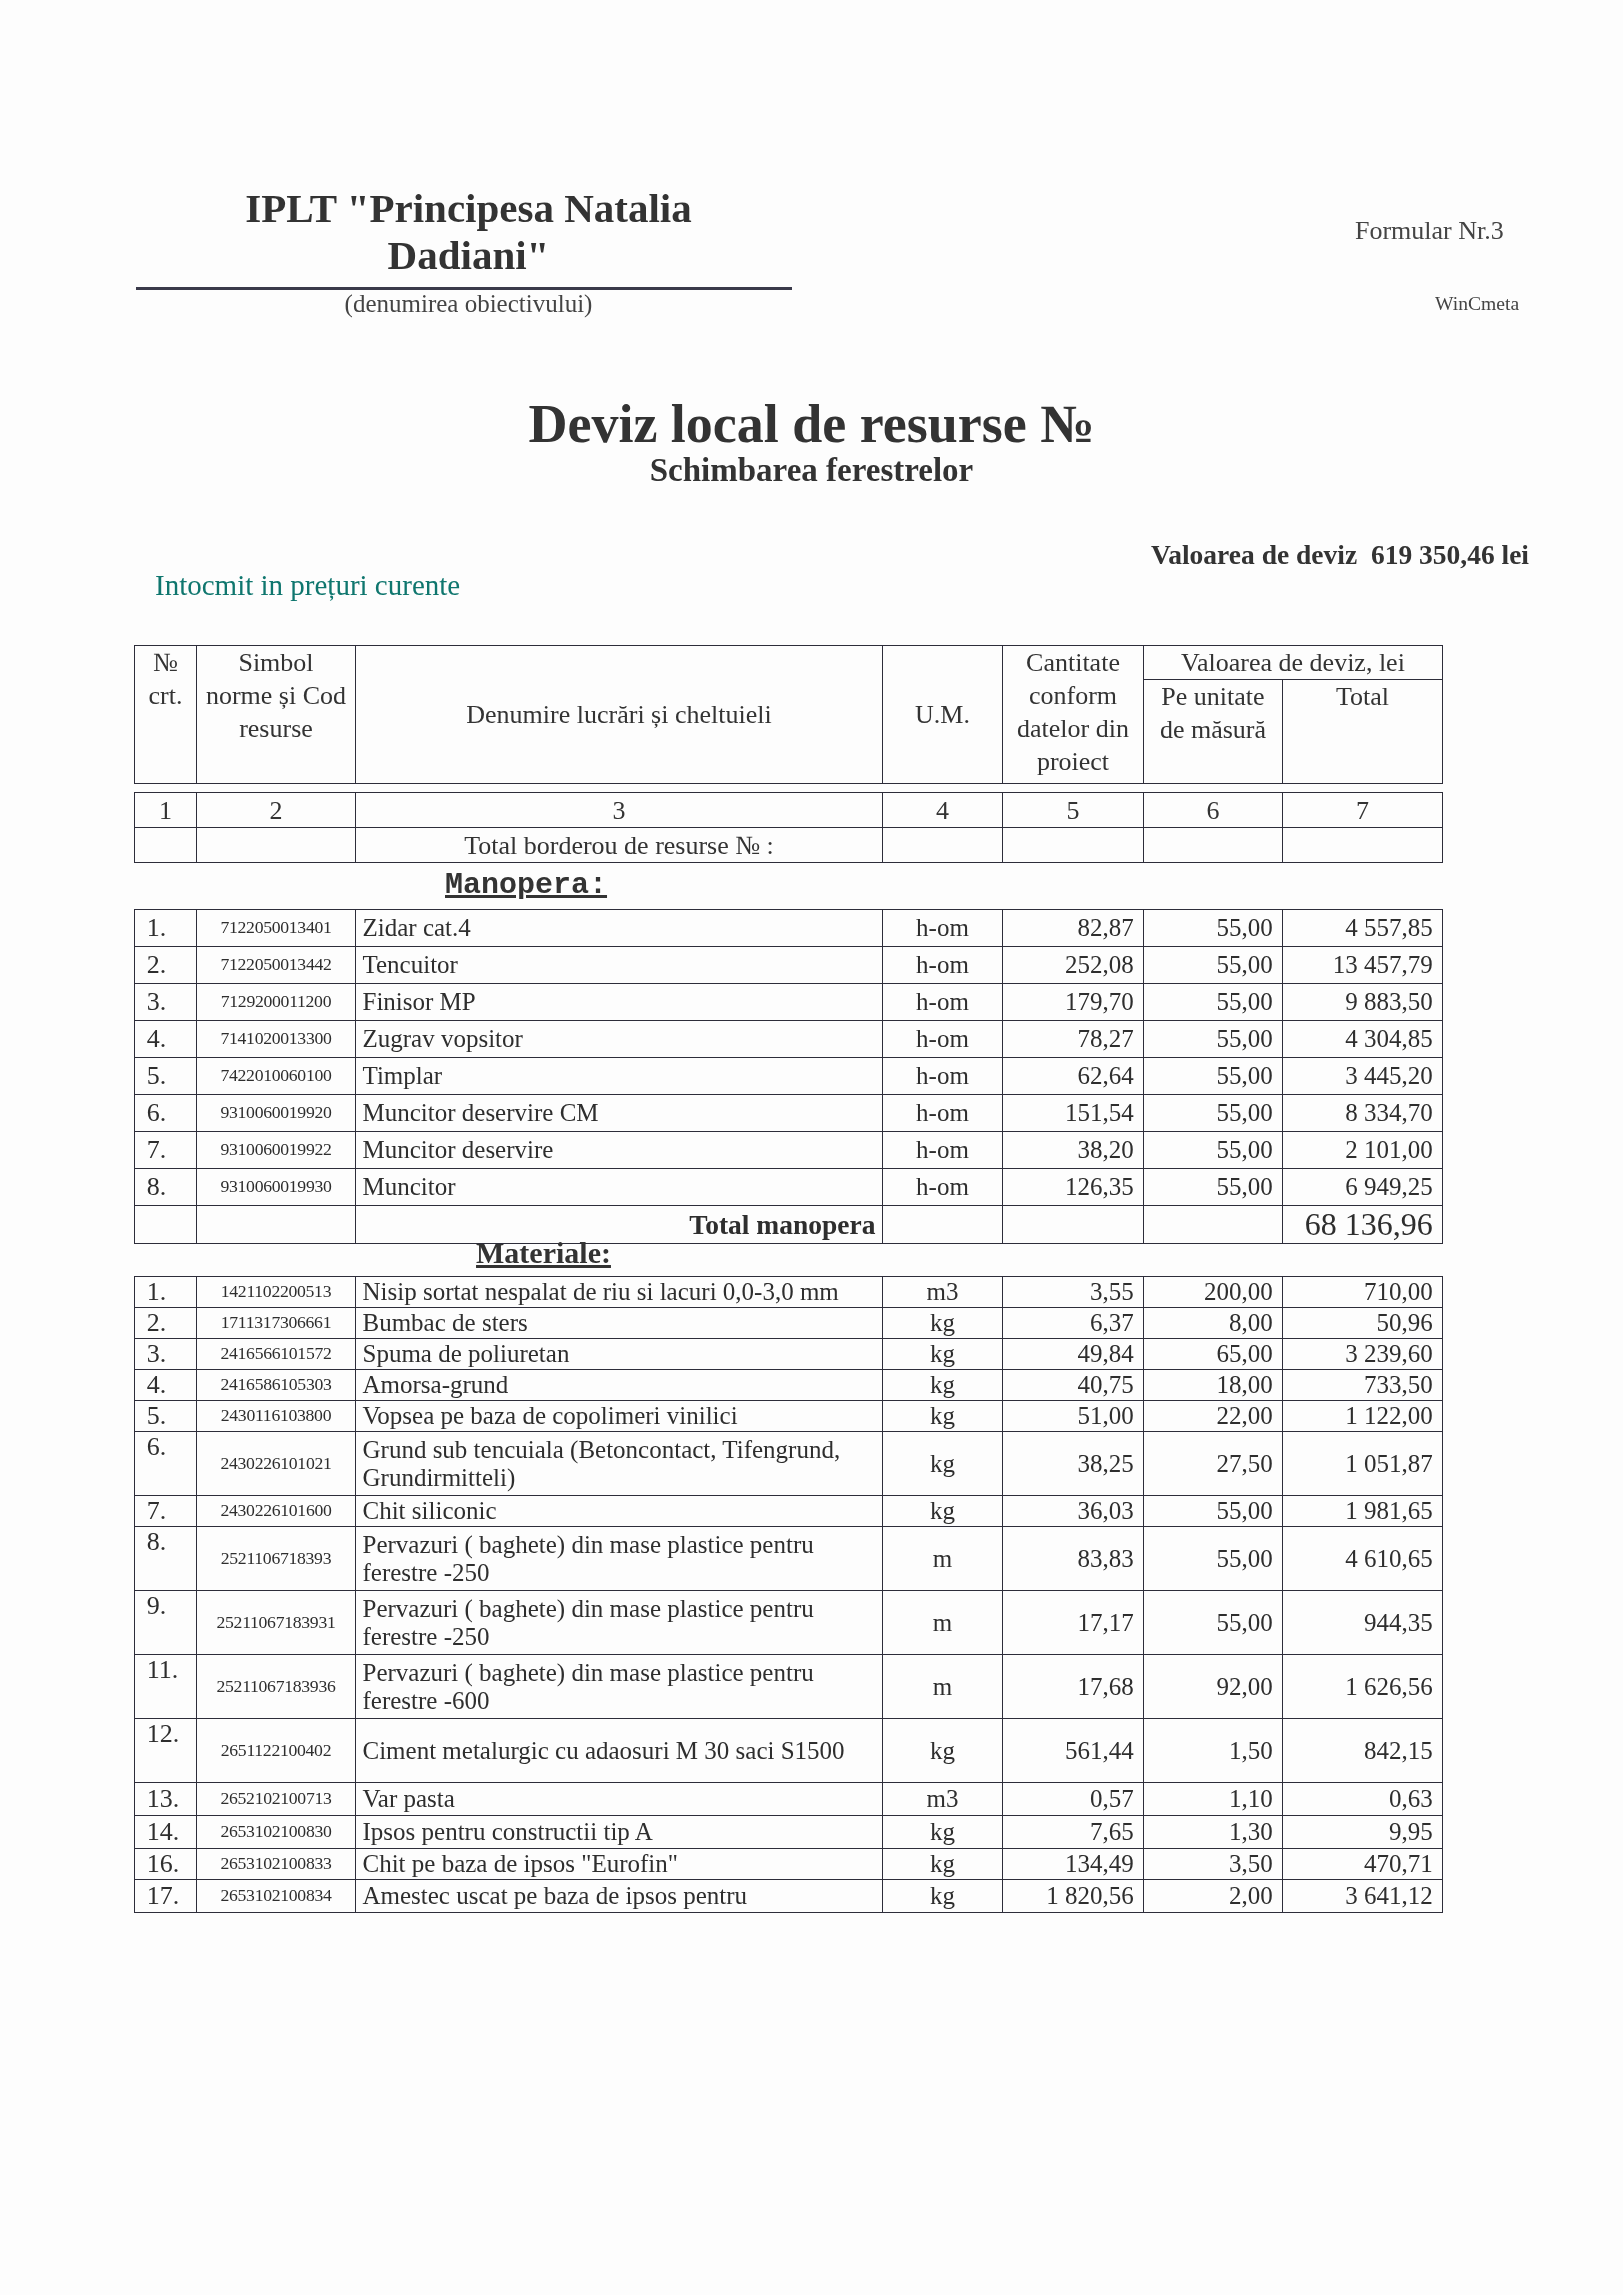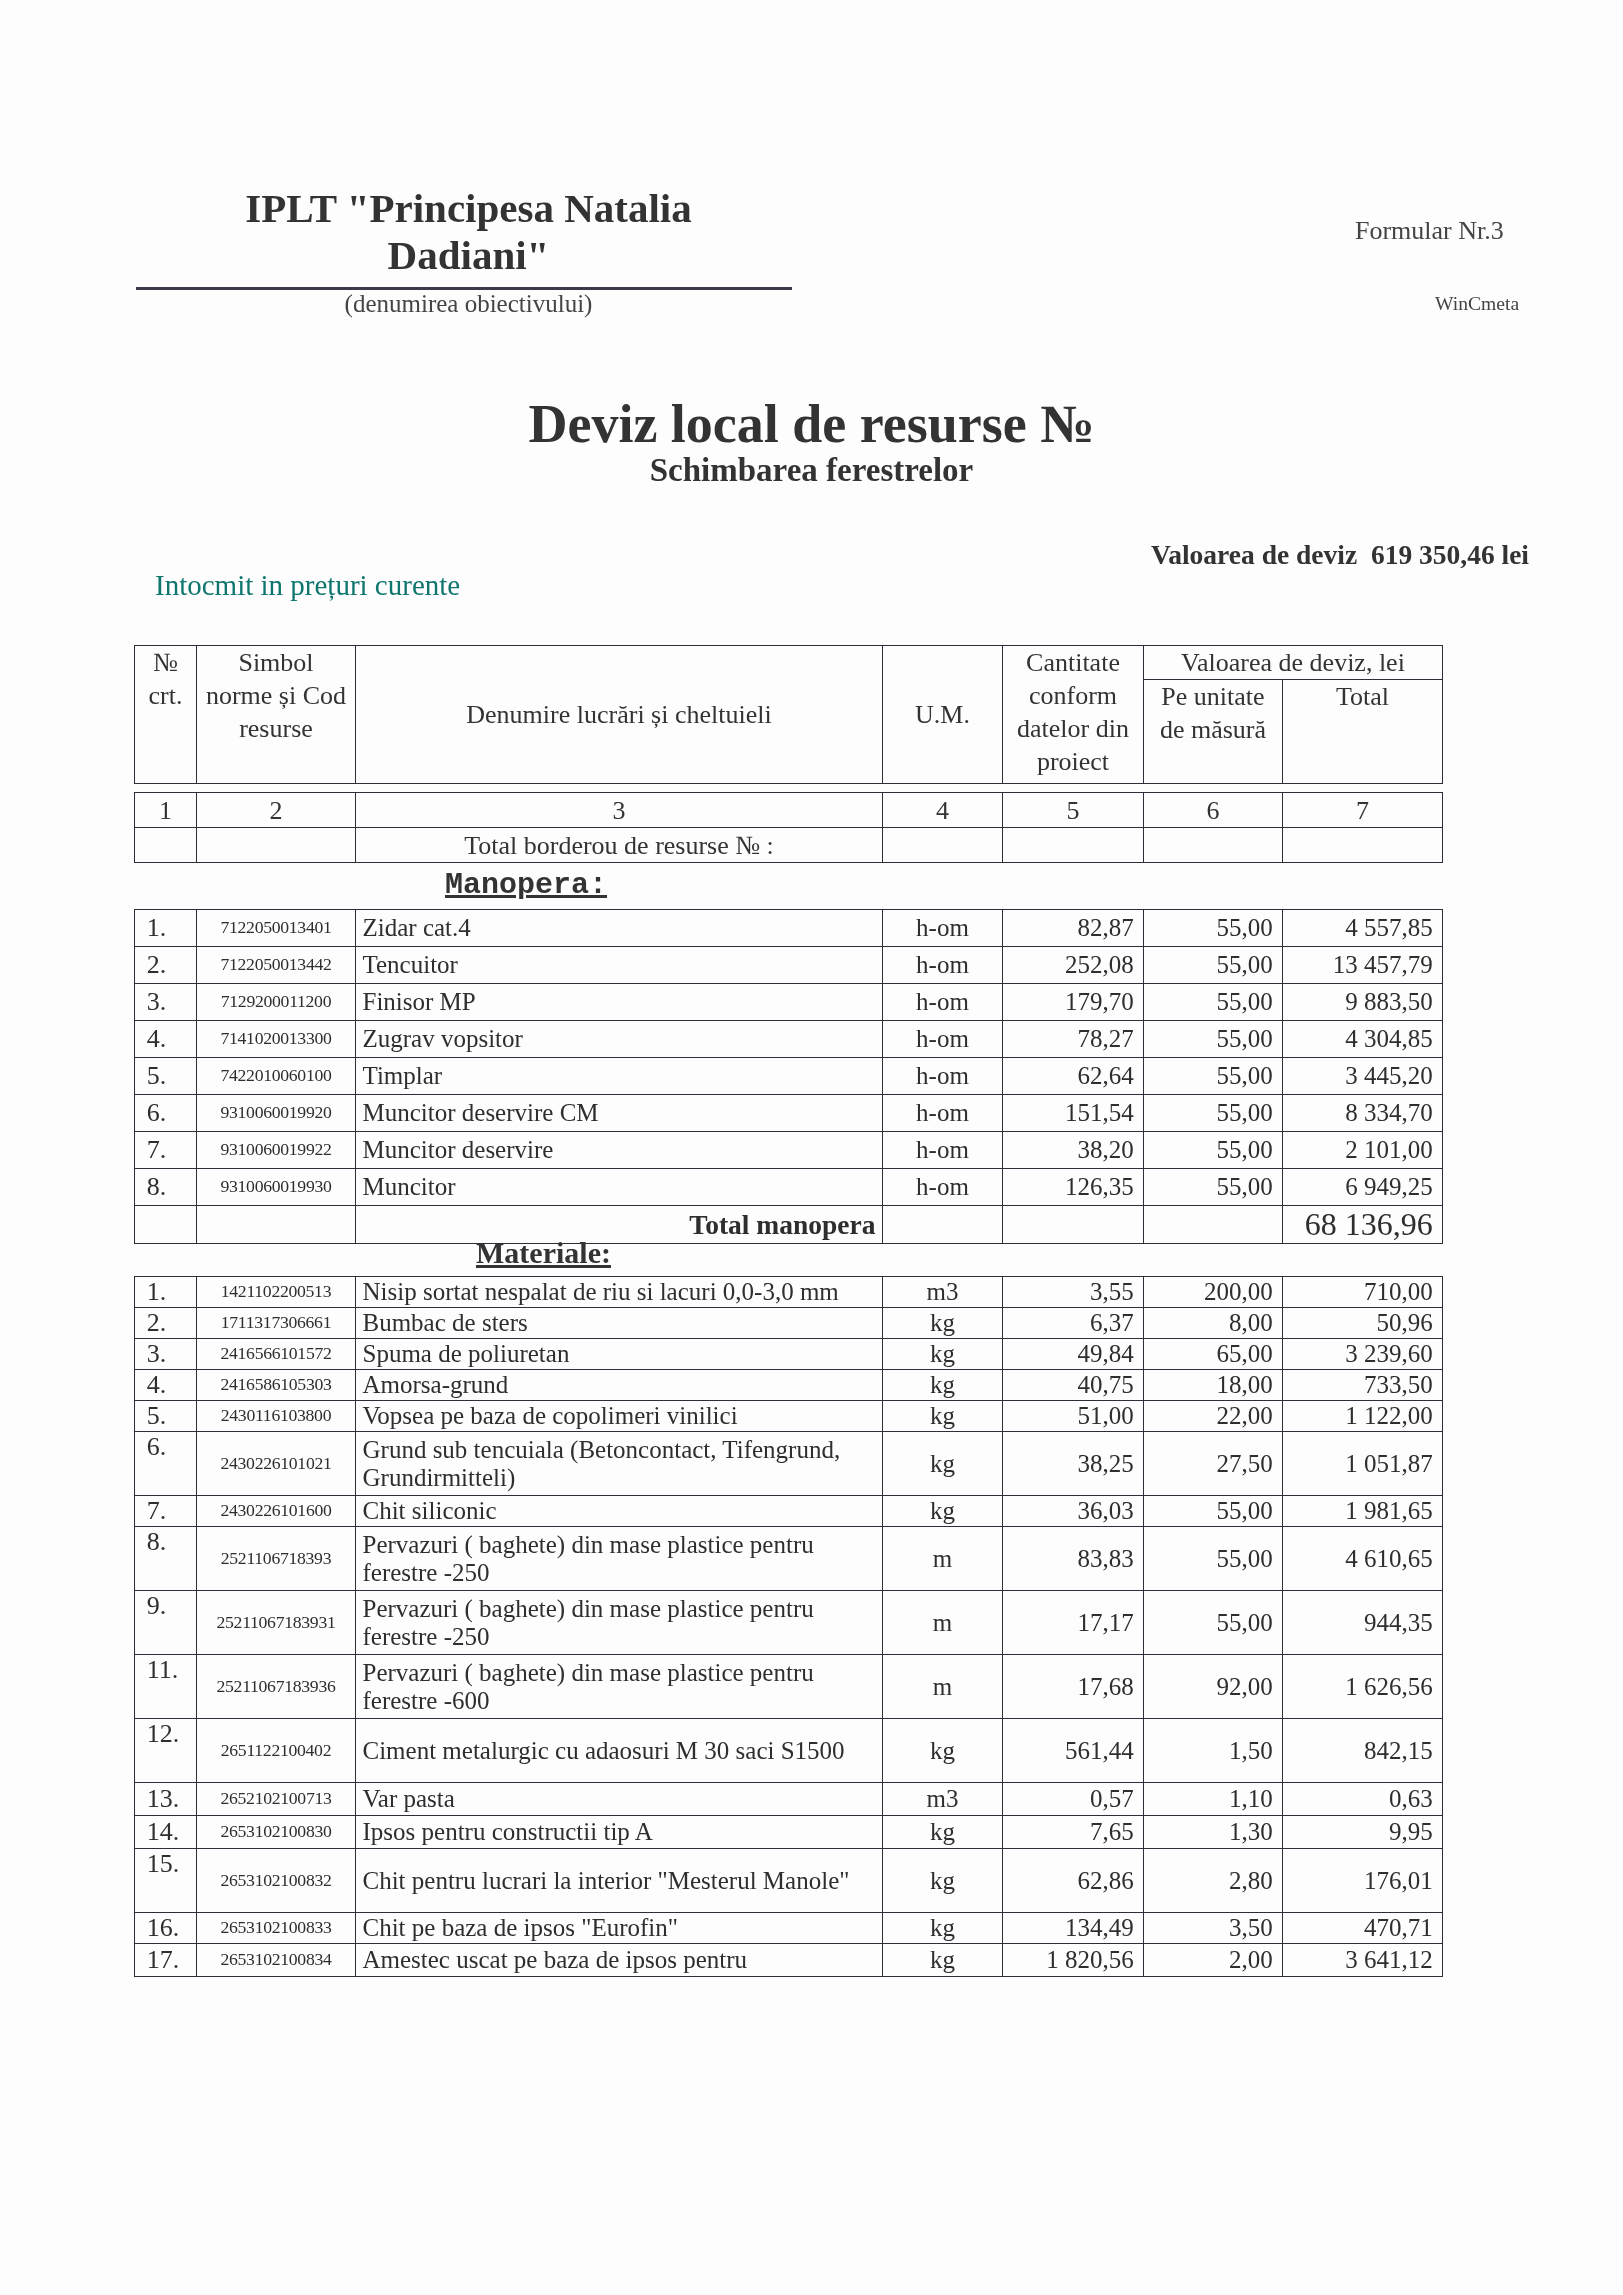--- a/index.html
+++ b/index.html
@@ -342,29 +342,20 @@
       </tr>
       <tr style="height: 33px;">
         <td class="nr">14.</td>
         <td class="code">2653102100830</td>
         <td class="name">Ipsos pentru constructii tip A</td>
         <td class="um">kg</td>
         <td class="num">7,65</td>
         <td class="num">1,30</td>
         <td class="num">9,95</td>
       </tr>
-      <tr class="tall" style="height: 64px;">
-        <td class="nr">15.</td>
-        <td class="code">2653102100832</td>
-        <td class="name">Chit pentru lucrari la interior "Mesterul Manole"</td>
-        <td class="um">kg</td>
-        <td class="num">62,86</td>
-        <td class="num">2,80</td>
-        <td class="num">176,01</td>
-      </tr>
       <tr style="height: 31px;">
         <td class="nr">16.</td>
         <td class="code">2653102100833</td>
         <td class="name">Chit pe baza de ipsos "Eurofin"</td>
         <td class="um">kg</td>
         <td class="num">134,49</td>
         <td class="num">3,50</td>
         <td class="num">470,71</td>
       </tr>
       <tr style="height: 33px;">

